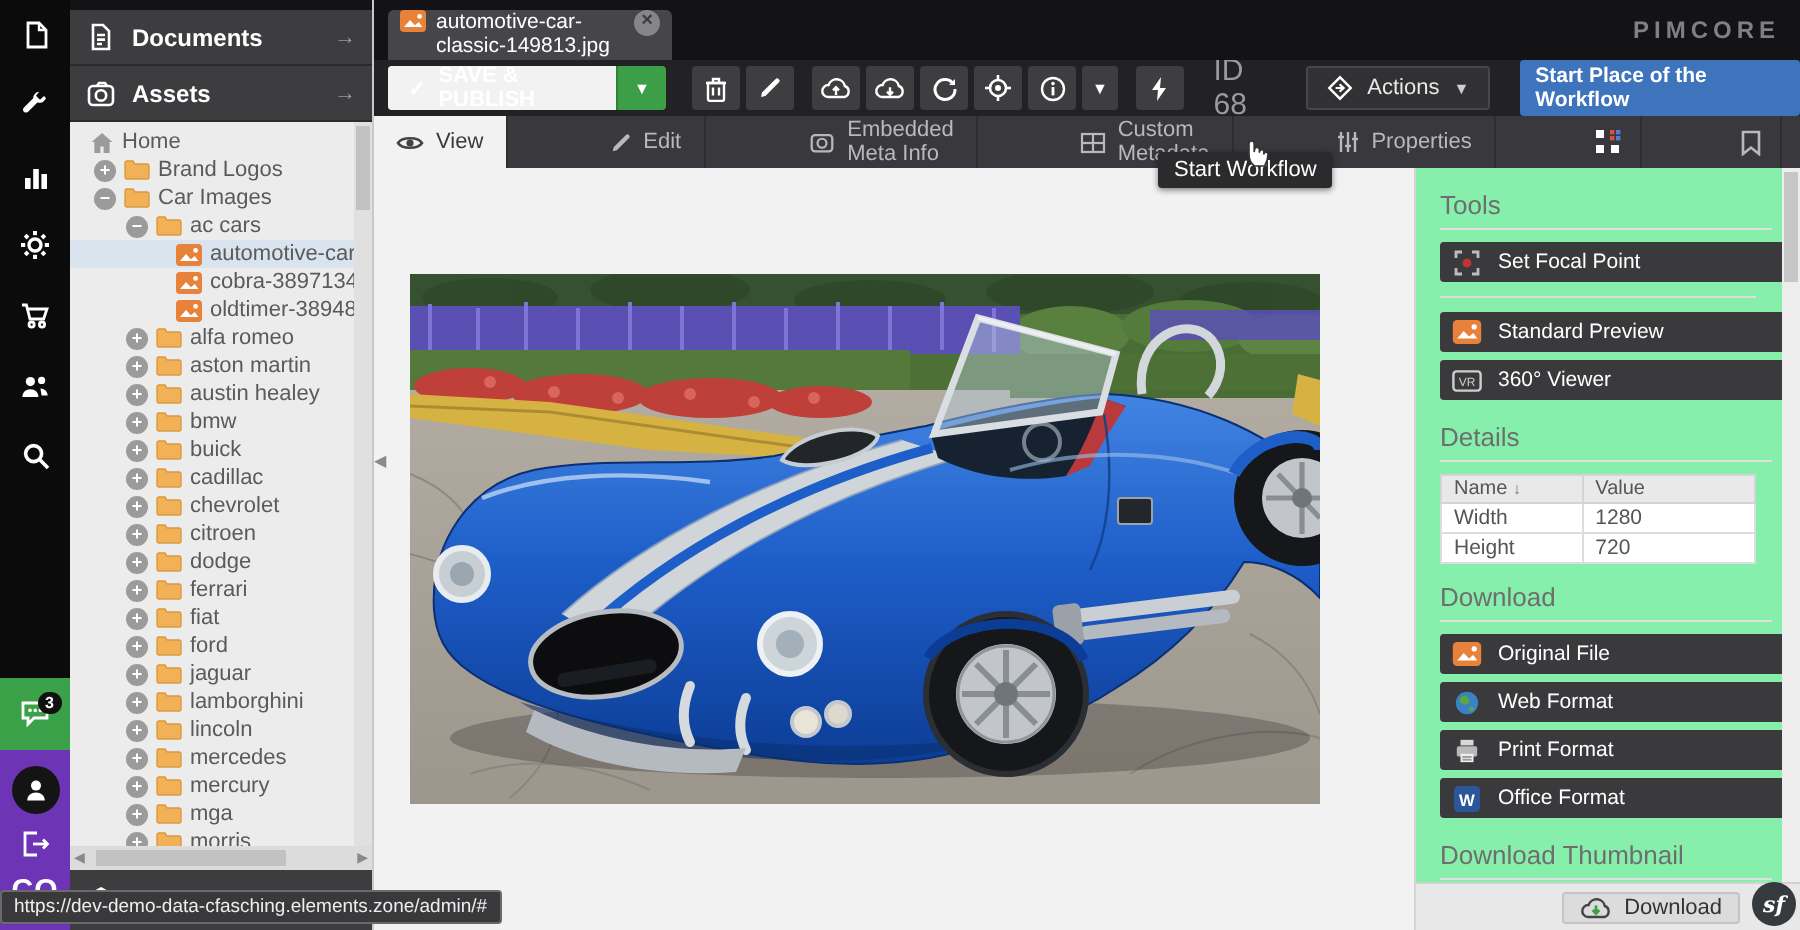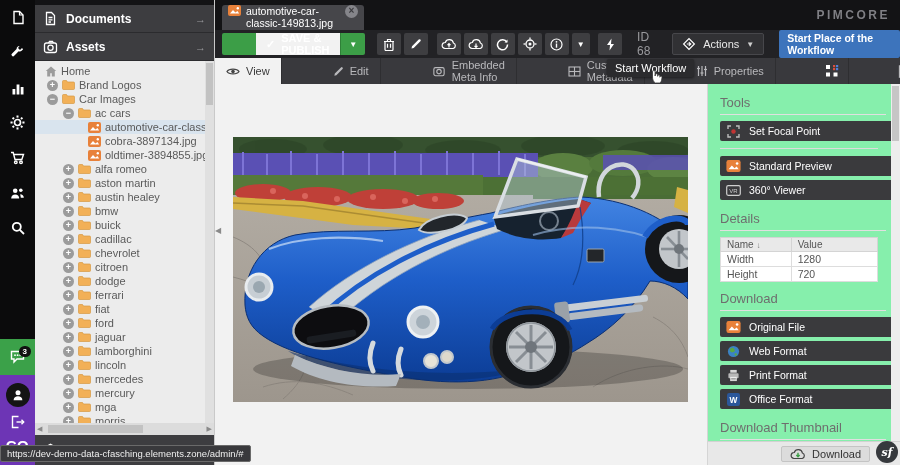--- a/index.html
+++ b/index.html
@@ -11,21 +11,21 @@
   .rail { width:35px; background:#0b0b0c; display:flex; flex-direction:column; flex-shrink:0; }
   .rail-btn { height:35px; display:flex; align-items:center; justify-content:center; color:#fff; }
   .rail-spacer { flex:1; }
   .rail-chat { height:36px; background:#3ba149; display:flex; align-items:center; justify-content:center; position:relative; color:#fff; }
   .chat-badge { position:absolute; top:7px; right:4px; background:#111; color:#fff; font-size:8px; border-radius:7px; padding:1px 4px; font-weight:bold; }
   .rail-purple { background:#6d35b5; display:flex; flex-direction:column; align-items:center; padding-top:8px; gap:8px; height:90px; }
   .avatar-circle { width:24px; height:24px; background:#141414; border-radius:50%; display:flex; align-items:center; justify-content:center; color:#fff; }
   .rail-logo { color:#fff; font-weight:bold; font-size:15px; letter-spacing:.5px; padding-bottom:2px; }
 
   
-  .treecol { width:180px; display:flex; flex-direction:column; flex-shrink:0; background:#ececec; border-right:1px solid #c9c9c9; }
+  .treecol { width:152px; display:flex; flex-direction:column; flex-shrink:0; background:#ececec; border-right:1px solid #c9c9c9; }
   .tree-topstrip { height:5px; background:#131315; }
   .tree-head { height:28px; background:#3d3d40; border-bottom:1px solid #2b2b2e; color:#fff; display:flex; align-items:center; gap:8px; padding:0 8px; font-weight:bold; font-size:12px; flex-shrink:0; }
   .tree-head .harrow { margin-left:auto; color:#9a9a9e; font-size:11px; }
   .tree-body { flex:1; position:relative; overflow:hidden; padding-top:3px; }
   .trow { height:14px; display:flex; align-items:center; gap:4px; color:#5a5a5a; white-space:nowrap; overflow:hidden; padding-right:12px; }
   .trow.sel { background:#d9e4ee; }
   .d0 { padding-left:10px; } .d1 { padding-left:12px; } .d2 { padding-left:28px; } .d3 { padding-left:53px; }
   .exp { width:11px; height:11px; background:#9b9b9b; color:#fff; border-radius:50%; font-size:9px; line-height:10px; text-align:center; font-weight:bold; flex-shrink:0; }
   .ticon { display:flex; flex-shrink:0; }
   .vscroll { position:absolute; top:0; right:0; width:9px; height:100%; background:#e0e0e0; }
@@ -37,35 +37,35 @@
 
   
   .rightside { flex:1; display:flex; flex-direction:column; min-width:0; }
   .topbar { height:30px; background:#131315; display:flex; align-items:flex-end; position:relative; flex-shrink:0; }
   .asset-tab { margin-left:7px; height:25px; width:142px; background:#46464a; border-radius:3px 3px 0 0; display:flex; gap:5px; padding:0 6px; color:#fff; font-size:10.5px; }
   .tab-close { width:13px; height:13px; border-radius:50%; background:#85858a; color:#3a3a3e; font-size:10px; font-weight:bold; line-height:12px; text-align:center; margin-left:auto; flex-shrink:0; }
   .pimcore-logo { position:absolute; right:10px; top:8px; color:#7f7f84; font-weight:bold; font-size:12px; letter-spacing:2.5px; }
 
   .toolbar { height:28px; background:#222225; display:flex; align-items:center; gap:3px; padding-left:7px; flex-shrink:0; }
   .btn-green { display:flex; height:22px; background:#3c9e47; border-radius:2px; color:#fff; overflow:hidden; }
-  .btn-green .main { display:flex; align-items:center; gap:6px; padding:0 10px; font-weight:bold; font-size:11px;margin-left:34px; }
+  .btn-green .main { display:flex; align-items:center; gap:6px; padding:0 10px; font-weight:bold; font-size:11px; }
   .btn-green .caret { display:flex; align-items:center; padding:0 8px; border-left:1px solid #2f8038; font-size:8px; }
   .tbtn { width:24px; height:22px; background:#3e3e41; border-radius:2px; display:flex; align-items:center; justify-content:center; color:#fff; flex-shrink:0; }
   .tbtn.narrow { width:18px; font-size:8px; }
   .tb-gap { width:8px; } .tb-gap-sm { width:3px; }
-  .id-label { color:#9a9a9e; margin:0 10px 0 12px; font-size:12px; }
+  .id-label { color:#9a9a9e; margin:0 10px 0 12px; font-size:15px; }
   .btn-actions { height:22px; display:flex; align-items:center; gap:7px; background:#313134; border:1px solid #47474b; border-radius:2px; color:#e8e8e8; padding:0 9px; font-size:11px; }
   .btn-actions .caret { font-size:8px; color:#cfcfcf; }
   .wf-badge { margin-left:12px; background:#3d74bc; color:#fff; font-weight:bold; font-size:10.5px; padding:2px 8px; border-radius:2px; }
 
   .tabsrow { height:26px; background:#39393d; display:flex; align-items:stretch; flex-shrink:0; position:relative;gap:40px; }
   .tab { display:flex; align-items:center; gap:6px; padding:0 11px; color:#b9b9bc; font-size:11px; border-right:1px solid #2e2e31; }
   .tab.active { background:#f2f2f2; color:#3a3a3a; }
   .tab.icon-only { padding:0 9px; }
-  .tooltip { position:absolute; left:392px; top:1px; background:#2b2b2e; color:#fff; font-size:11px; padding:3px 8px; border-radius:2px; box-shadow:0 1px 3px rgba(0,0,0,.5); z-index:6; }
+  .tooltip { position:absolute; left:392px; top:18px; background:#2b2b2e; color:#fff; font-size:11px; padding:3px 8px; border-radius:2px; box-shadow:0 1px 3px rgba(0,0,0,.5); z-index:6; }
   .cursor-hand { position:absolute; left:433px; top:11px; z-index:7; }
 
   .content { flex:1; display:flex; min-height:0; }
   .main { flex:1; position:relative; background:#f2f2f2; min-width:0; }
   .collapse-arrow { position:absolute; left:0; top:142px; color:#8a8a8a; font-size:8px; z-index:3; }
   .car-photo { position:absolute; left:18px; top:53px; width:455px; height:265px; display:block; }
 
   
   .panel { width:193px; background:#86efac; border-left:1px solid #d5d5d5; position:relative; flex-shrink:0; padding:4px 14px 0 12px; overflow:hidden; }
   .sect { font-size:13px; color:#6e6e6e; padding:7px 0 4px; border-bottom:1px solid #e0e0e0; margin-bottom:6px; }

